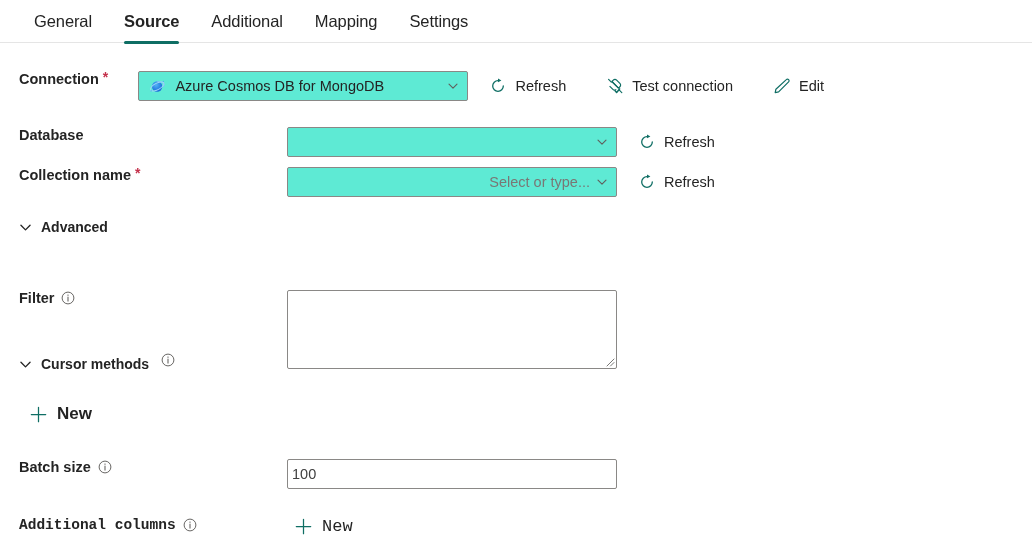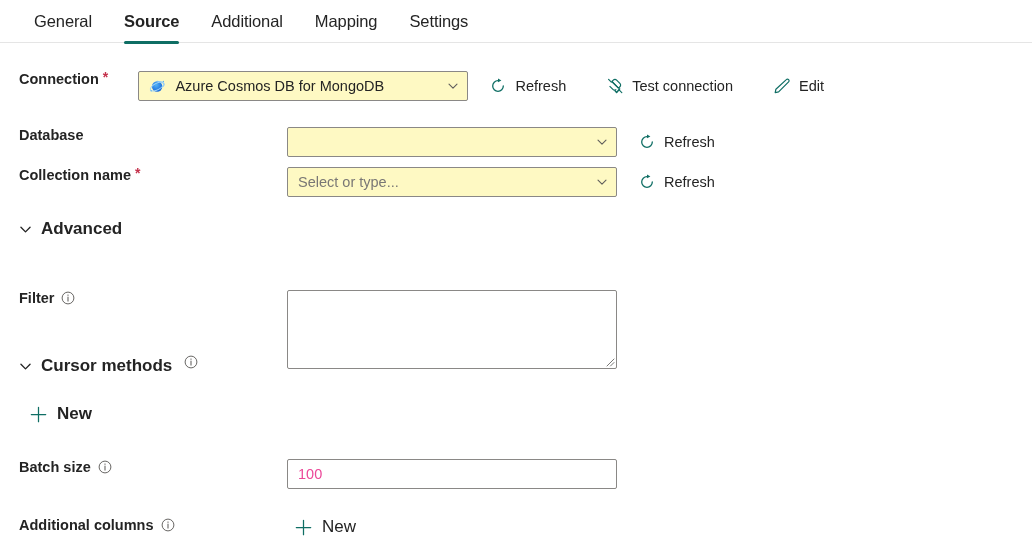--- a/index.html
+++ b/index.html
@@ -92,59 +92,59 @@
 
   
   .control-col {
     width: 330px;
     flex: 0 0 330px;
   }
   .dropdown {
     width: 330px;
     height: 30px;
     border: 1px solid #8a8886;
-    background: #fef9c3;
+    background: #5eead4;
     border-radius: 2px;
     display: flex;
     align-items: center;
     padding: 0 8px 0 10px;
     font-size: 14.5px;
     color: #242424;
     cursor: pointer;
     position: relative;
   }
   .dropdown .val {
     flex: 1;
     overflow: hidden;
     white-space: nowrap;
     text-overflow: ellipsis;
   }
-  .dropdown .val.placeholder { color: #797775; }
+  .dropdown .val.placeholder { color: #797775; text-align: right; }
   .dropdown .cosmos-icon {
     width: 17px; height: 17px;
     flex: 0 0 17px;
     margin-right: 9px;
     display: block;
   }
   .chev {
     width: 12px; height: 12px;
     flex: 0 0 12px;
     margin-left: 6px;
   }
 
   .textbox {
     width: 330px;
     height: 30px;
     border: 1px solid #8a8886;
     background: #fff;
     border-radius: 2px;
     font-family: "Liberation Sans", sans-serif;
     font-size: 14.5px;
-    color: #ec4899;
-    padding: 0 10px;
+    color: #404040;
+    padding: 0 4px;
     outline: none;
   }
   .textarea-wrap { position: relative; width: 330px; }
   .textarea {
     width: 330px;
     height: 79px;
     border: 1px solid #8a8886;
     background: #fff;
     border-radius: 2px;
     font-family: "Liberation Sans", sans-serif;
@@ -186,21 +186,21 @@
     display: block;
   }
 
   
   .section {
     position: absolute;
     left: 19px;
     display: flex;
     align-items: center;
     gap: 9px;
-    font-size: 17px;
+    font-size: 14px;
     font-weight: bold;
     color: #242424;
     cursor: pointer;
     white-space: nowrap;
   }
   .section .sec-chev { width: 13px; height: 13px; flex: 0 0 13px; display:block; }
 
   
   .newbtn {
     display: flex;
@@ -389,21 +389,21 @@
           <circle cx="7" cy="4.1" r="0.72" fill="#605e5c"></circle>
           <path d="M7 6.1 L7 10.1" stroke="#605e5c" stroke-width="1.05" stroke-linecap="round"></path>
         </svg>
       </span>
     </div>
     <div class="control-col">
       <input class="textbox" type="text" value="100" style="">
     </div>
   </div>
 
-  <div class="row" style="top:474px;">
+  <div class="row" style="top:474px;font-family:Liberation Mono, monospace;">
     <div class="label-col">
       <span>Additional columns</span>
       <span class="info-icon">
         <svg viewBox="0 0 14 14">
           <circle cx="7" cy="7" r="5.9" fill="none" stroke="#605e5c" stroke-width="0.95"></circle>
           <circle cx="7" cy="4.1" r="0.72" fill="#605e5c"></circle>
           <path d="M7 6.1 L7 10.1" stroke="#605e5c" stroke-width="1.05" stroke-linecap="round"></path>
         </svg>
       </span>
     </div>

